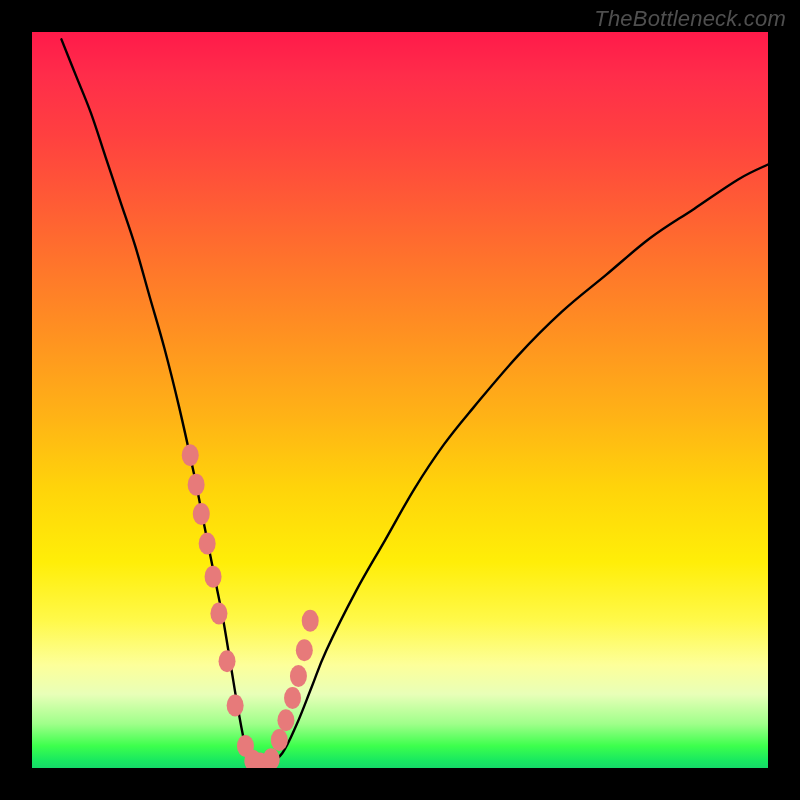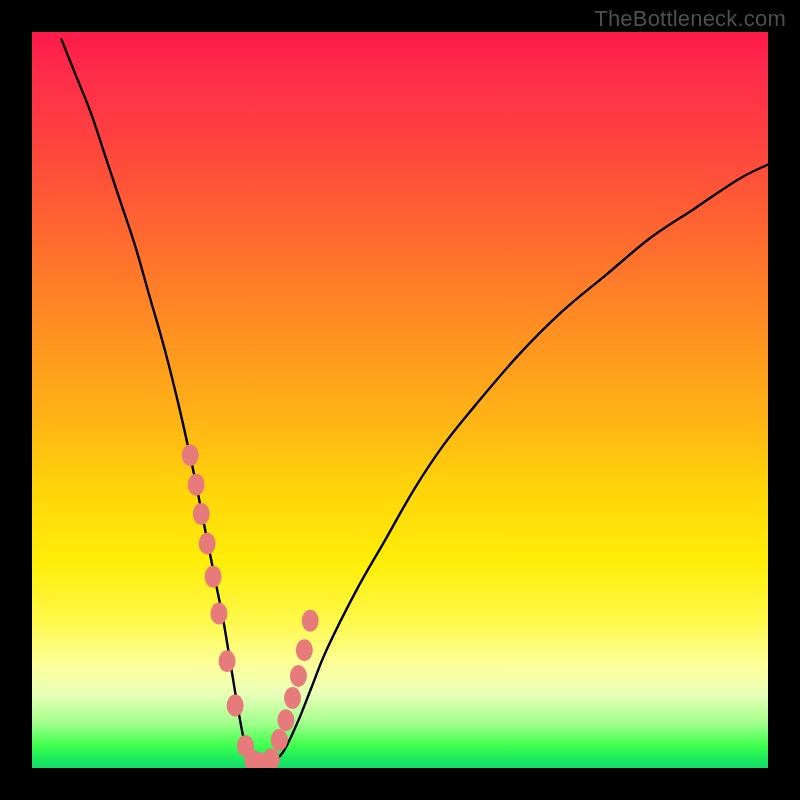--- a/index.html
+++ b/index.html
@@ -11,20 +11,21 @@
     overflow: hidden;
     font-family: Arial, Helvetica, sans-serif;
   }
   .frame {
     position: absolute;
     left: 0;
     top: 0;
     width: 800px;
     height: 800px;
     background: #000;
+    font-style: italic;
   }
   .plot {
     position: absolute;
     left: 32px;
     top: 32px;
     width: 736px;
     height: 736px;
     overflow: hidden;
   }
   .gradient {

